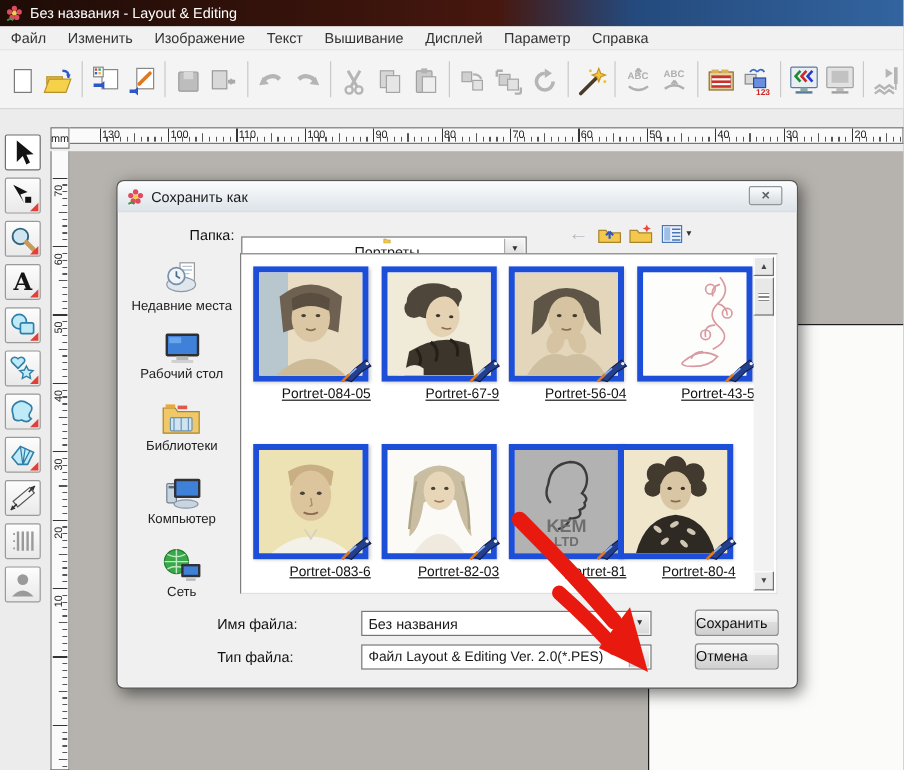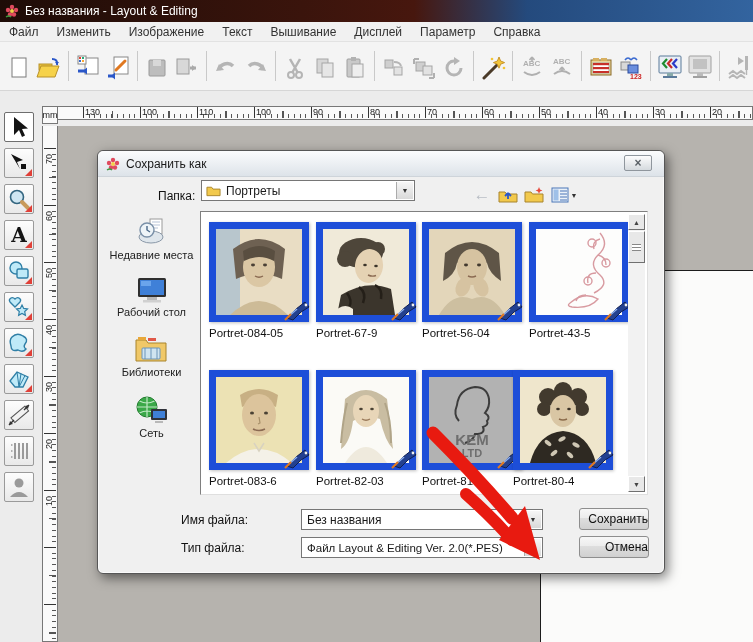--- a/index.html
+++ b/index.html
@@ -66,39 +66,39 @@
   .combo .dd{position:absolute;right:1px;top:1px;bottom:1px;width:16px;
     background:linear-gradient(#f6f6f6,#d9d9d9);border-left:1px solid #ababab;
     display:flex;align-items:center;justify-content:center;font-size:7px;color:#333;}
   .navicon{position:absolute;top:33px;width:24px;height:22px;display:flex;align-items:center;justify-content:center;}
   #places{position:absolute;left:6px;top:56px;width:95px;bottom:16px;
     display:flex;flex-direction:column;align-items:center;}
   .place{display:flex;flex-direction:column;align-items:center;gap:2px;
     font-size:11px;color:#222;text-align:center;line-height:1.15;}
   #filelist{position:absolute;left:102px;top:60px;width:448px;height:284px;background:#fff;
     border:1px solid;border-color:#7f7f7f #dfdfdf #dfdfdf #7f7f7f;box-sizing:border-box;}
-  .thumb{position:absolute;width:100px;text-align:left;}
-  .timg{width:86px;height:86px;margin:0 auto;border:7px solid #1d4ed8;position:relative;
+  .thumb{position:absolute;width:100px;text-align:right;text-decoration:underline;}
+  .timg{width:86px;height:86px;margin:0 auto;border:5px solid #1d4ed8;position:relative;
     background:#fff;box-shadow:1px 1px 3px rgba(0,0,0,.25);}
   .timg svg{display:block;}
   .tlabel{display:block;margin-top:5px;font-size:11.5px;color:#111;}
   .sew{position:absolute;right:-9px;bottom:-6px;width:27px;height:22px;}
   
   #vscroll{position:absolute;right:2px;top:2px;bottom:2px;width:17px;background:#f2f2f2;}
   .sbtn{position:absolute;left:0;width:17px;height:16px;background:#e8e8e8;
     border:1px solid;border-color:#fff #707070 #707070 #fff;box-sizing:border-box;
     display:flex;align-items:center;justify-content:center;font-size:7px;color:#444;}
   .sthumb{position:absolute;left:0;top:17px;width:17px;height:32px;background:#e8e8e8;
     border:1px solid;border-color:#fff #707070 #707070 #fff;box-sizing:border-box;
     display:flex;align-items:center;justify-content:center;}
   .grip{width:9px;height:7px;background:repeating-linear-gradient(to bottom,#888 0 1px,#fff 1px 3px);}
   .row-label{position:absolute;left:83px;font-size:12px;color:#111;}
   .btn{position:absolute;left:481px;width:70px;height:22px;border:1px solid #8e8e8e;border-radius:3px;
     background:linear-gradient(#f7f7f7,#ececec 45%,#dedede 46%,#d0d0d0);
-    display:flex;align-items:center;justify-content:flex-end;font-size:12px;color:#111;box-sizing:border-box;}
+    display:flex;align-items:center;justify-content:flex-start;font-size:12px;color:#111;box-sizing:border-box;}
   #red-arrow{left:0;top:0;width:753px;height:642px;z-index:50;pointer-events:none;}
 </style>
 </head>
 <body>
 
 <div id="titlebar" class="abs">
   <svg width="14" height="14" viewBox="0 0 14 14">
     <circle cx="7" cy="3" r="2.2" fill="#e04a5e"></circle>
       <circle cx="11" cy="6" r="2.2" fill="#e04a5e"></circle>
     <circle cx="3" cy="6" r="2.2" fill="#e04a5e"></circle>
@@ -424,21 +424,21 @@
         <circle cx="7" cy="7" r="2" fill="#f2cf4a"></circle>
       <path d="M1,13 Q4,11 6,13" stroke="#3f9a3f" stroke-width="1.5" fill="none"></path>
     </svg>
     <span>Сохранить как</span>
   </div>
   <div class="close-btn">
     <span>×</span>
   </div>
 
   <span class="row-label" style="left:60px;top:38px;">Папка:</span>
-  <div class="combo" style="left:103px;top:29px;width:214px;height:21px;">
+  <div class="combo" style="left:103px;top:46px;width:238px;height:21px;flex-direction:column;">
     <svg width="15" height="13" viewBox="0 0 16 13" style="margin-left:4px;">
       <path d="M1,12 V3 h5 l1.5,2 H15 v7 z" fill="#f2c94c" stroke="#a8842c"></path>
     </svg>
     <span class="val">Портреты</span>
     <div class="dd">▼</div>
   </div>
   <div class="navicon" style="left:372px;">
     <span style="font-size:17px;font-weight:bold;color:#b9bec5;">←</span>
   </div>
   <div class="navicon" style="left:398px;">
@@ -485,20 +485,30 @@
     </div>
     <div class="place" style="margin-top:16px;">
       <svg width="34" height="30" viewBox="0 0 34 30">
         <path d="M2,27 V6 h10 l2,3 H32 v18 z" fill="#f0c868" stroke="#a8842c"></path>
         <rect x="4" y="3" width="8" height="3" fill="#e8a83a"></rect>
           <rect x="14" y="4" width="8" height="3" fill="#e05848"></rect>
         <rect x="8" y="14" width="18" height="11" rx="1" fill="#cfe4f0" stroke="#6a94b8"></rect>
         <path d="M11,14 v11 M17,14 v11 M23,14 v11" stroke="#6a94b8"></path>
       </svg>
       <span>Библиотеки</span>
+    </div>
+    <div class="place" style="margin-top:16px;">
+      <svg width="34" height="30" viewBox="0 0 34 30">
+        <rect x="4" y="8" width="8" height="16" rx="1" fill="#c8d4e0" stroke="#70808e"></rect>
+        <rect x="5.5" y="10" width="5" height="2" fill="#5a6a78"></rect>
+        <rect x="10" y="4" width="22" height="16" rx="1.5" fill="#30323a"></rect>
+        <rect x="12" y="6" width="18" height="12" fill="#3f80d8"></rect>
+        <ellipse cx="20" cy="25" rx="10" ry="3.5" fill="#c8d4e0" stroke="#8898a8"></ellipse>
+      </svg>
+      <span>Компьютер</span>
     </div>
     <div class="place" style="margin-top:16px;">
       <svg width="34" height="30" viewBox="0 0 34 30">
         <circle cx="12" cy="12" r="10" fill="#3aa848" stroke="#1f7a2c"></circle>
         <path d="M2,12 h20 M12,2 v20 M4.5,6 q7.5,4 15,0 M4.5,18 q7.5,-4 15,0" stroke="#bfe8c4" stroke-width="1.2" fill="none"></path>
         <rect x="16" y="14" width="16" height="11" rx="1" fill="#30323a"></rect>
         <rect x="18" y="16" width="12" height="7" fill="#3f80d8"></rect>
         <rect x="20" y="26" width="8" height="2" fill="#b8b8b8"></rect>
       </svg>
       <span>Сеть</span>

